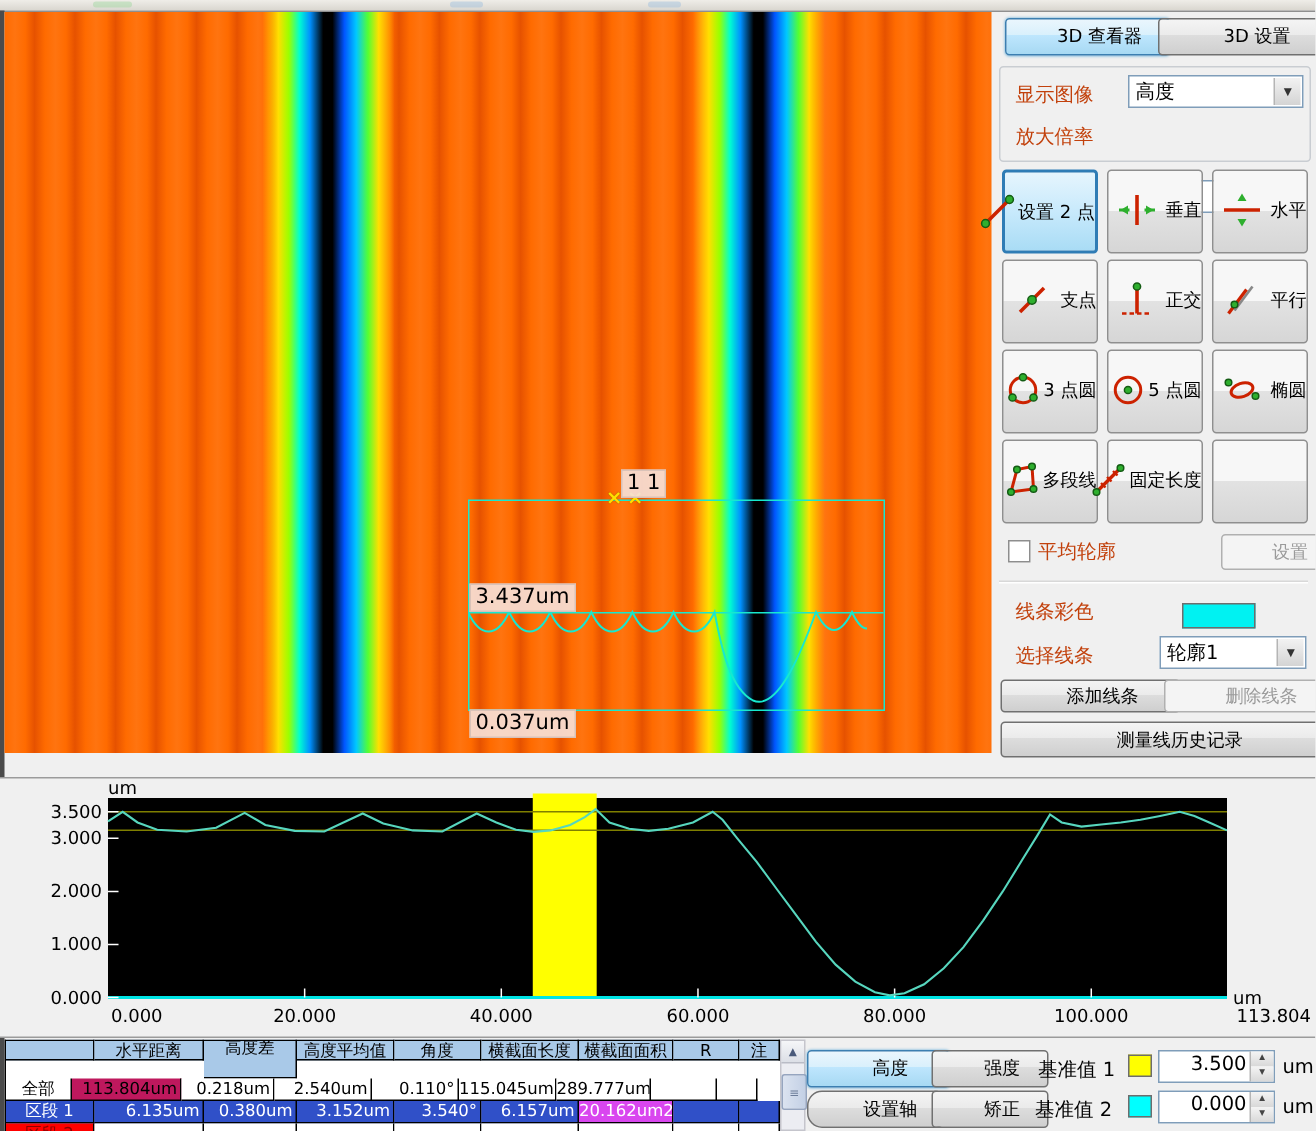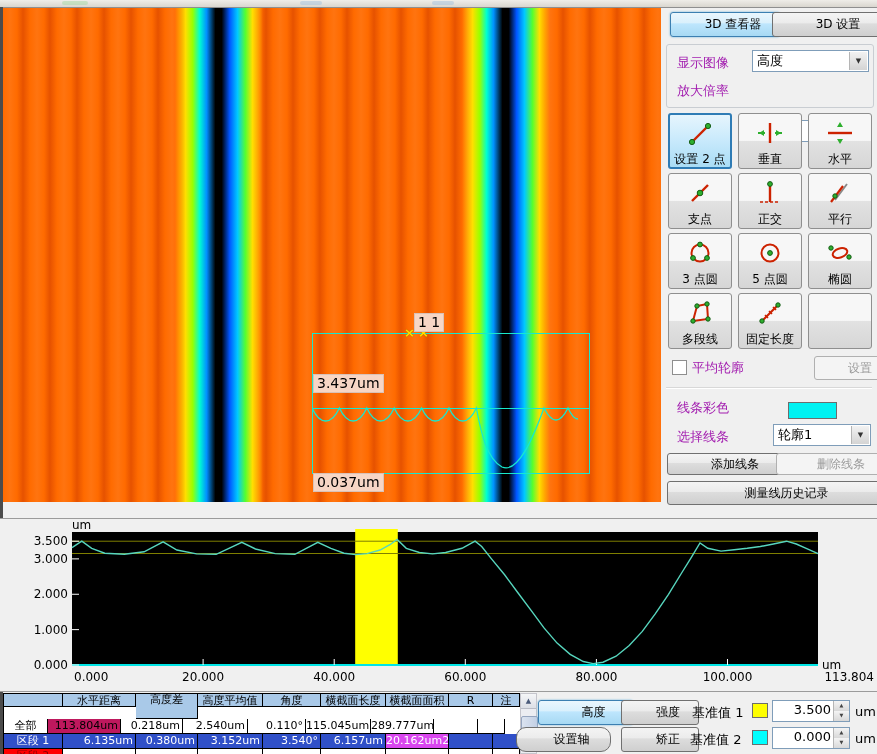--- a/index.html
+++ b/index.html
@@ -20,29 +20,29 @@
   #measure-line{left:309px;top:400px;width:277px;height:0;border-top:1px solid #17e8cf;}
   .tagbox{position:absolute;background:rgba(246,224,214,.92);border:1px solid #d9c2b8;color:#000;
           font-size:14px;padding:0 3px;line-height:17px;white-space:nowrap;}
   .xmark{position:absolute;color:#ffe000;font-size:13px;font-weight:bold;line-height:10px;text-shadow:0 0 1px #806000;}
   
   .btn{position:absolute;border:1px solid #707070;border-radius:3px;text-align:center;
        background:linear-gradient(#f4f4f4,#ebebeb 45%,#dddddd 46%,#cfcfcf);cursor:pointer;
        font-size:12px;color:#000;display:flex;align-items:center;justify-content:center;padding-left:16px;}
   .btn.sel{border-color:#3c7fb1;background:linear-gradient(#eaf6fd,#d9f0fc 45%,#bee6fd 46%,#a7d9f3);box-shadow:0 0 2px #59a7d6;}
   .btn.dis{color:#9a9a9a;background:#f4f4f4;border-color:#b0b0b0;cursor:default;}
-  .grouplab{position:absolute;font-size:13px;color:#a21caf;}
+  .grouplab{position:absolute;font-size:13px;color:#c2410c;}
   .groupbox{position:absolute;border:1px solid #c9cdd2;border-radius:3px;}
   .dropdown{position:absolute;background:#fff;border:1px solid #7f9db9;height:20px;display:flex;align-items:center;cursor:pointer;}
   .dropdown .val{flex:1;padding-left:4px;font-size:13px;}
   .dd-arrow{width:17px;height:18px;margin:1px;background:linear-gradient(#f2f2f2,#d4d4d4);border-left:1px solid #b5b5b5;
             display:flex;align-items:center;justify-content:center;font-size:7px;color:#333;}
   #tools{left:668px;top:113px;width:209px;display:grid;grid-template-columns:repeat(3,64px);grid-auto-rows:56px;gap:4px 6px;}
   .tool-btn{border:1px solid #8f8f8f;border-radius:3px;background:linear-gradient(#f7f7f7 0 49%,#e2e2e2 50%,#d6d6d6);
-            display:flex;flex-direction:column;align-items:center;justify-content:flex-end;cursor:pointer;padding-bottom:2px;}
+            display:flex;flex-direction:row;align-items:center;justify-content:flex-end;cursor:pointer;padding-bottom:2px;}
   .tool-btn .ic{flex:1;display:flex;align-items:center;justify-content:center;}
   .tool-btn .lb{font-size:12px;line-height:14px;white-space:nowrap;}
   .tool-btn.sel{border:2px solid #2f7cb5;background:linear-gradient(#e6f5fd,#c9eafc 48%,#a9dcf5);padding-bottom:1px;}
   .tool-btn.blank{cursor:default;}
   .checkbox{position:absolute;width:13px;height:13px;background:#fff;border:1px solid #8e8e8e;}
   .sep{position:absolute;height:0;border-top:1px solid #d8d8d8;border-bottom:1px solid #fff;}
   .swatch{position:absolute;border:1px solid #6d6d6d;cursor:pointer;}
   
   #chartpanel{left:0;top:518px;width:877px;height:172px;background:#f0f0f0;border-top:1px solid #9b9b9b;border-bottom:1px solid #9b9b9b;}
   
@@ -86,21 +86,21 @@
     <div id="measure-line" class="abs"></div>
 
     <svg class="abs" style="left:309px;top:398px;" width="278" height="70">
       <path d="M0,2 q6,13 13.7,13 q7.7,0 13.7,-13 q6,13 13.7,13 q7.7,0 13.7,-13 q6,13 13.7,13 q7.7,0 13.7,-13 q6,13 13.7,13 q7.7,0 13.7,-13 q6,13 13.7,13 q7.7,0 13.7,-13 q6,13 13.7,13 q7.7,0 13.7,-13 C169,27 175,53 190,61 C206,68 221,32 232,2 q6,12 12,12 q6,0 12,-12 q5,11 10,11" fill="none" stroke="#17e8cf" stroke-width="1.3"></path>
       <line x1="0" y1="2" x2="0" y2="66" stroke="#17e8cf" stroke-width="1" stroke-dasharray="3,2"></line>
     </svg>
 
     <div class="xmark" style="left:401px;top:320px;">×</div>
     <div class="xmark" style="left:415px;top:320px;">×</div>
     <div class="tagbox" style="left:411px;top:305px;">1 1</div>
-    <div class="tagbox" style="left:310px;top:366px;">3.437um</div>
+    <div class="tagbox" style="left:310px;top:381px;">3.437um</div>
     <div class="tagbox" style="left:310px;top:465px;">0.037um</div>
   </div>
 
   <div class="btn sel abs" style="left:670px;top:12px;width:92px;height:23px;">
     <span>3D 查看器</span>
   </div>
   <div class="btn abs" style="left:772px;top:12px;width:98px;height:23px;">
     <span>3D 设置</span>
   </div>
 
@@ -365,21 +365,21 @@
   <div class="swatch" id="ref1-swatch" style="left: 752px; top: 703px; width: 14px; height: 13px; background: rgb(255, 255, 0);"></div>
   <div class="spinner" style="left:772px;top:700px;">
     <span class="sval">3.500</span>
     <span class="spincol">
       <div>▲</div>
       <div>▼</div>
     </span>
   </div>
   <div class="blabel" style="left:855px;top:704px;">um</div>
 
-  <div class="btn abs" style="left:516px;top:727px;width:77px;height:23px;border-radius:10px;">
+  <div class="btn abs" style="left:538px;top:727px;width:77px;height:23px;border-radius:10px;">
     <span>设置轴</span>
   </div>
   <div class="btn abs" style="left:621px;top:727px;width:60px;height:23px;">
     <span>矫正</span>
   </div>
   <div class="blabel" style="left:690px;top:731px;">基准值 2</div>
   <div class="swatch" id="ref2-swatch" style="left: 752px; top: 730px; width: 14px; height: 13px; background: rgb(0, 255, 255);"></div>
   <div class="spinner" style="left:772px;top:727px;">
     <span class="sval">0.000</span>
     <span class="spincol">

